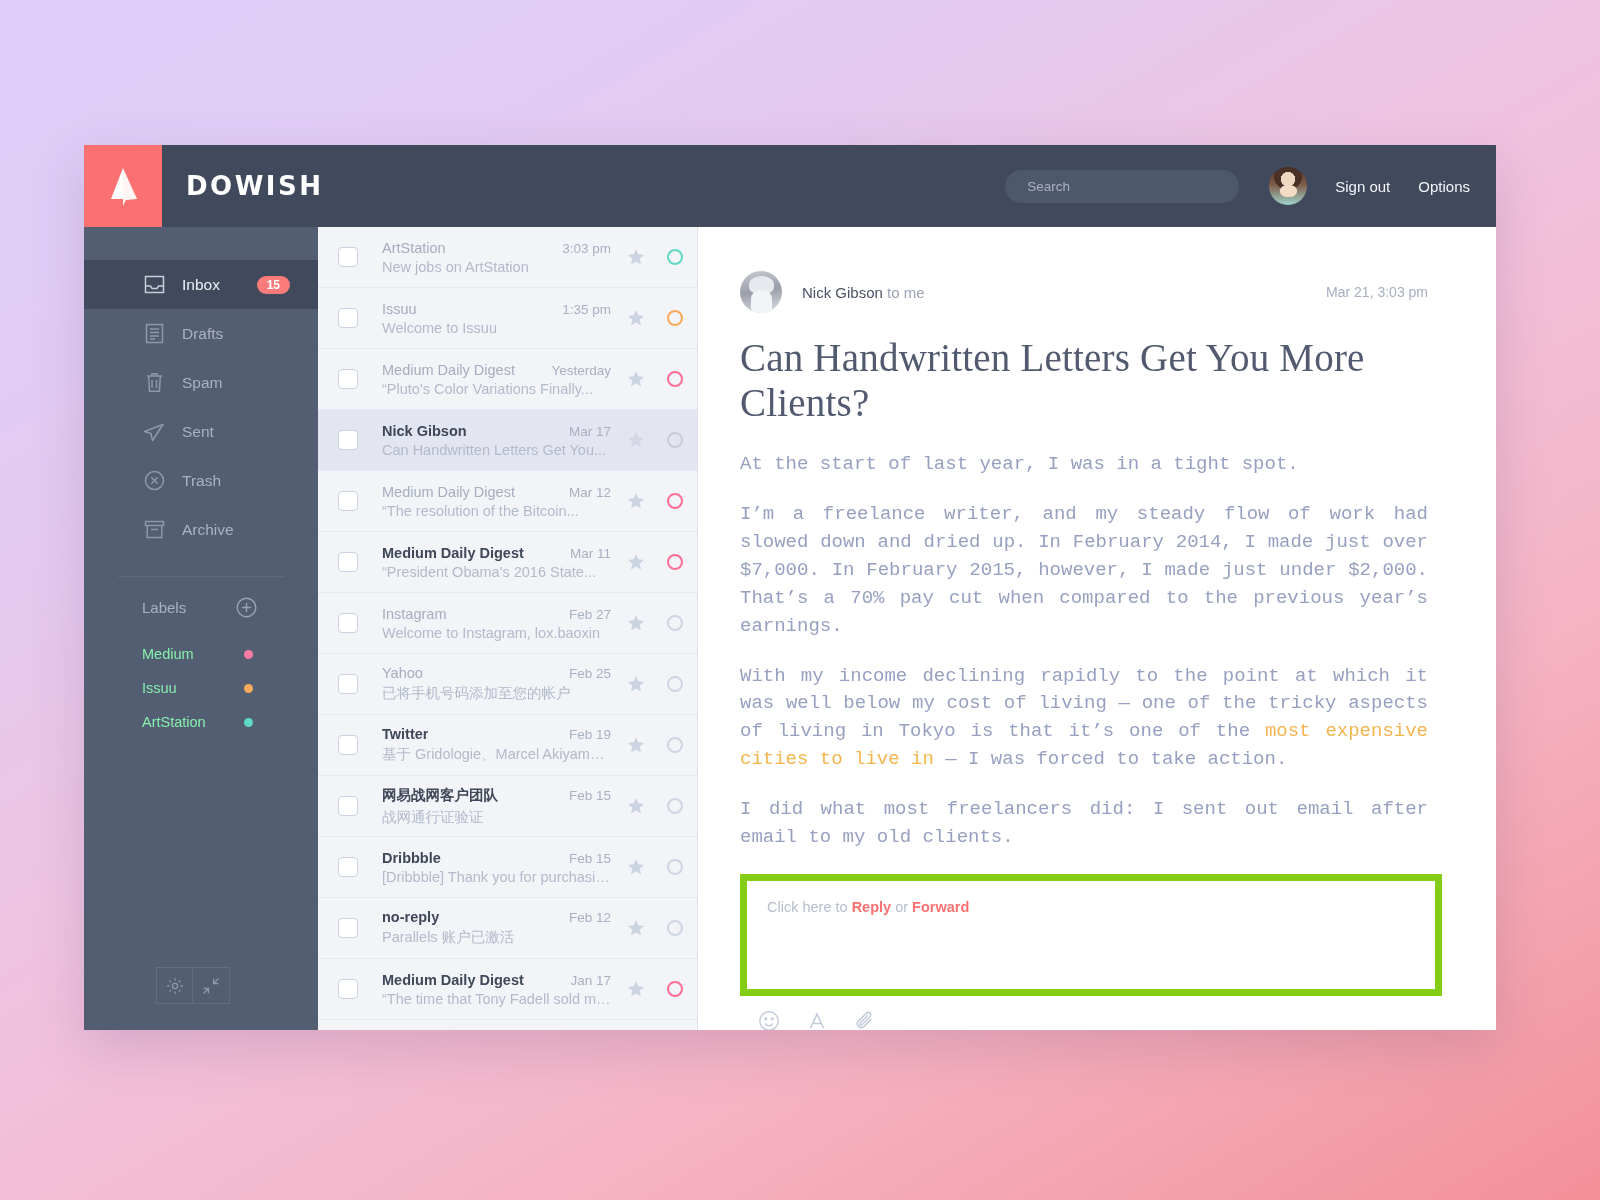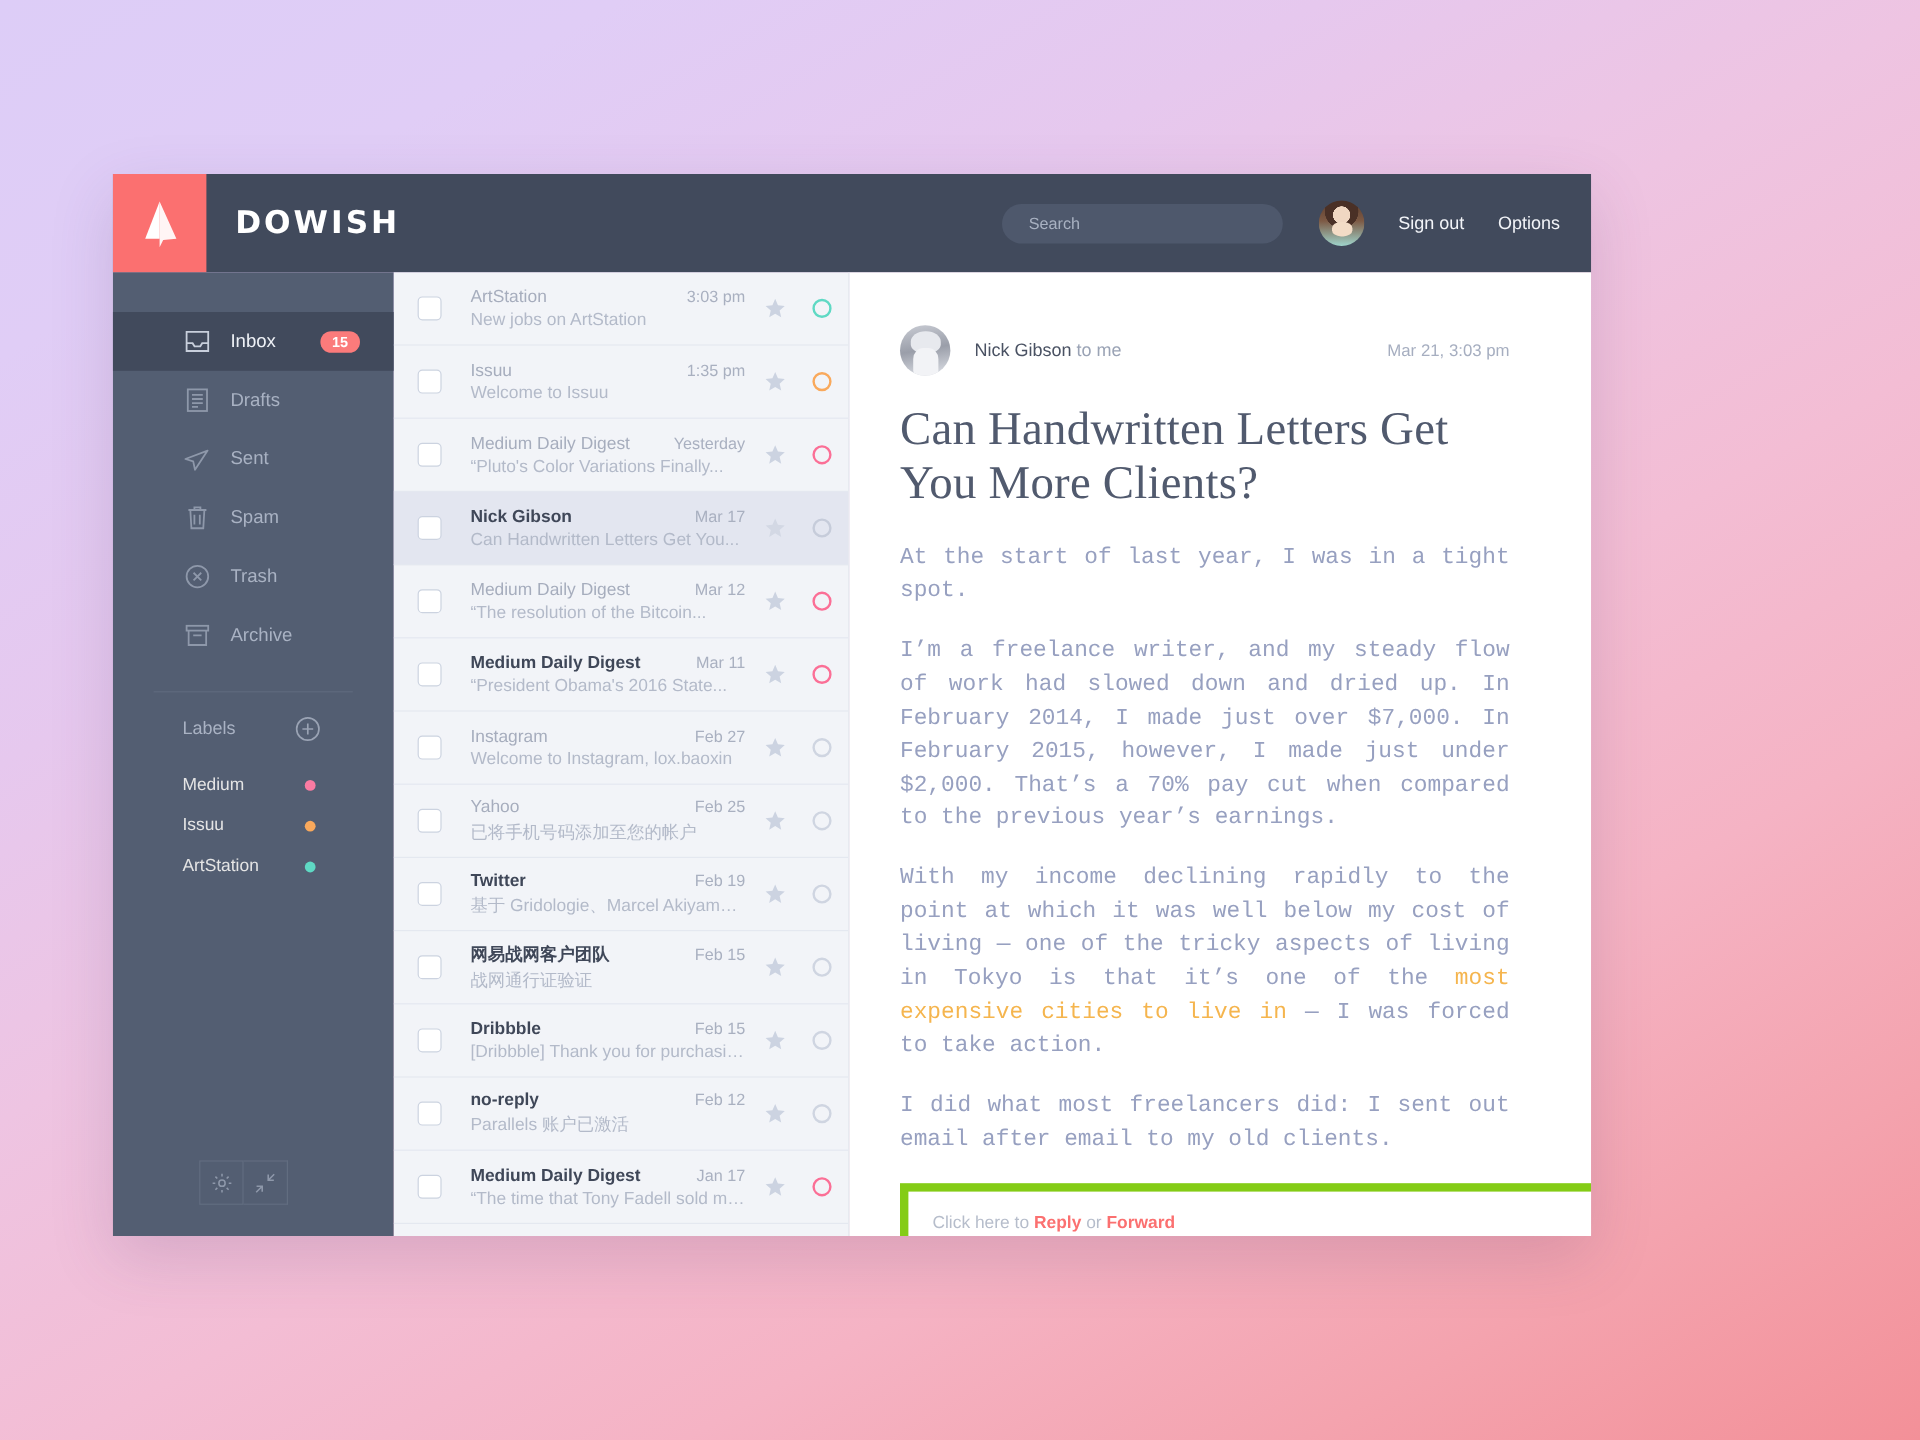--- a/index.html
+++ b/index.html
@@ -12,22 +12,22 @@
     background: linear-gradient(150deg,
         #ddcdf7 0%, #e0cdf6 14%, #e6c8ee 30%,
         #eec4e2 44%, #f3bdd4 58%, #f5b3c4 72%,
         #f4a3ae 86%, #f39098 100%);
     position: relative;
   }
 
   
   .app {
     position: absolute;
-    left: 94px; top: 145px;
-    width: 1232px; height: 885px;
+    left: 84px; top: 145px;
+    width: 1412px; height: 885px;
     display: flex; flex-direction: column;
     box-shadow: 0 18px 50px rgba(90,60,110,.18);
     overflow: hidden;
   }
 
   
   .topbar {
     height: 82px; flex: 0 0 82px;
     background: #414a5c;
     display: flex; align-items: stretch;
@@ -122,21 +122,21 @@
     height: 60px; display: flex; align-items: center;
     padding-left: 58px; color: #a9b2c3; font-size: 15px;
     position: relative;
   }
   .add-label {
     position: absolute; left: 152px;
     width: 21px; height: 21px; cursor: pointer;
   }
   .label-row {
     height: 34px; display: flex; align-items: center;
-    padding-left: 58px; color: #e5e5e5; font-size: 14.5px;
+    padding-left: 58px; color: #86efac; font-size: 14.5px;
     position: relative; cursor: pointer;
   }
   .label-dot {
     position: absolute; left: 160px;
     width: 9px; height: 9px; border-radius: 50%;
   }
   .sb-bottom {
     margin-top: auto; margin-bottom: 26px;
     padding-left: 72px; display: flex;
   }
@@ -293,35 +293,35 @@
           <svg width="19" height="21" viewBox="0 0 19 21" fill="none" stroke="#8e98aa" stroke-width="1.5">
             <rect x="1.5" y="1.5" width="16" height="18"></rect>
             <path d="M5 6h9M5 9.5h9M5 13h9M5 16h5"></path>
           </svg>
         </span>
         <span class="lbl">Drafts</span>
       </div>
 
       <div class="nav-item">
         <span class="ico">
-          <svg width="22" height="20" viewBox="0 0 22 20" fill="none" stroke="#8e98aa" stroke-width="1.5" stroke-linejoin="round">
-            <path d="M1.5 9.5L20 2.5 9.5 18.5 8 11.5z"></path>
-          </svg>
-        </span>
-        <span class="lbl">Sent</span>
-      </div>
-
-      <div class="nav-item">
-        <span class="ico">
           <svg width="19" height="21" viewBox="0 0 19 21" fill="none" stroke="#8e98aa" stroke-width="1.5">
             <path d="M2 4h15M7 4V1.8h5V4M3.6 4l.9 15.2h9.9L15.3 4"></path>
             <path d="M7 8v8M11.5 8v8"></path>
           </svg>
         </span>
         <span class="lbl">Spam</span>
+      </div>
+
+      <div class="nav-item">
+        <span class="ico">
+          <svg width="22" height="20" viewBox="0 0 22 20" fill="none" stroke="#8e98aa" stroke-width="1.5" stroke-linejoin="round">
+            <path d="M1.5 9.5L20 2.5 9.5 18.5 8 11.5z"></path>
+          </svg>
+        </span>
+        <span class="lbl">Sent</span>
       </div>
 
       <div class="nav-item">
         <span class="ico">
           <svg width="21" height="21" viewBox="0 0 21 21" fill="none" stroke="#8e98aa" stroke-width="1.5">
             <circle cx="10.5" cy="10.5" r="9"></circle>
               <path d="M7.3 7.3l6.4 6.4M13.7 7.3l-6.4 6.4"></path>
           </svg>
         </span>
         <span class="lbl">Trash</span>

